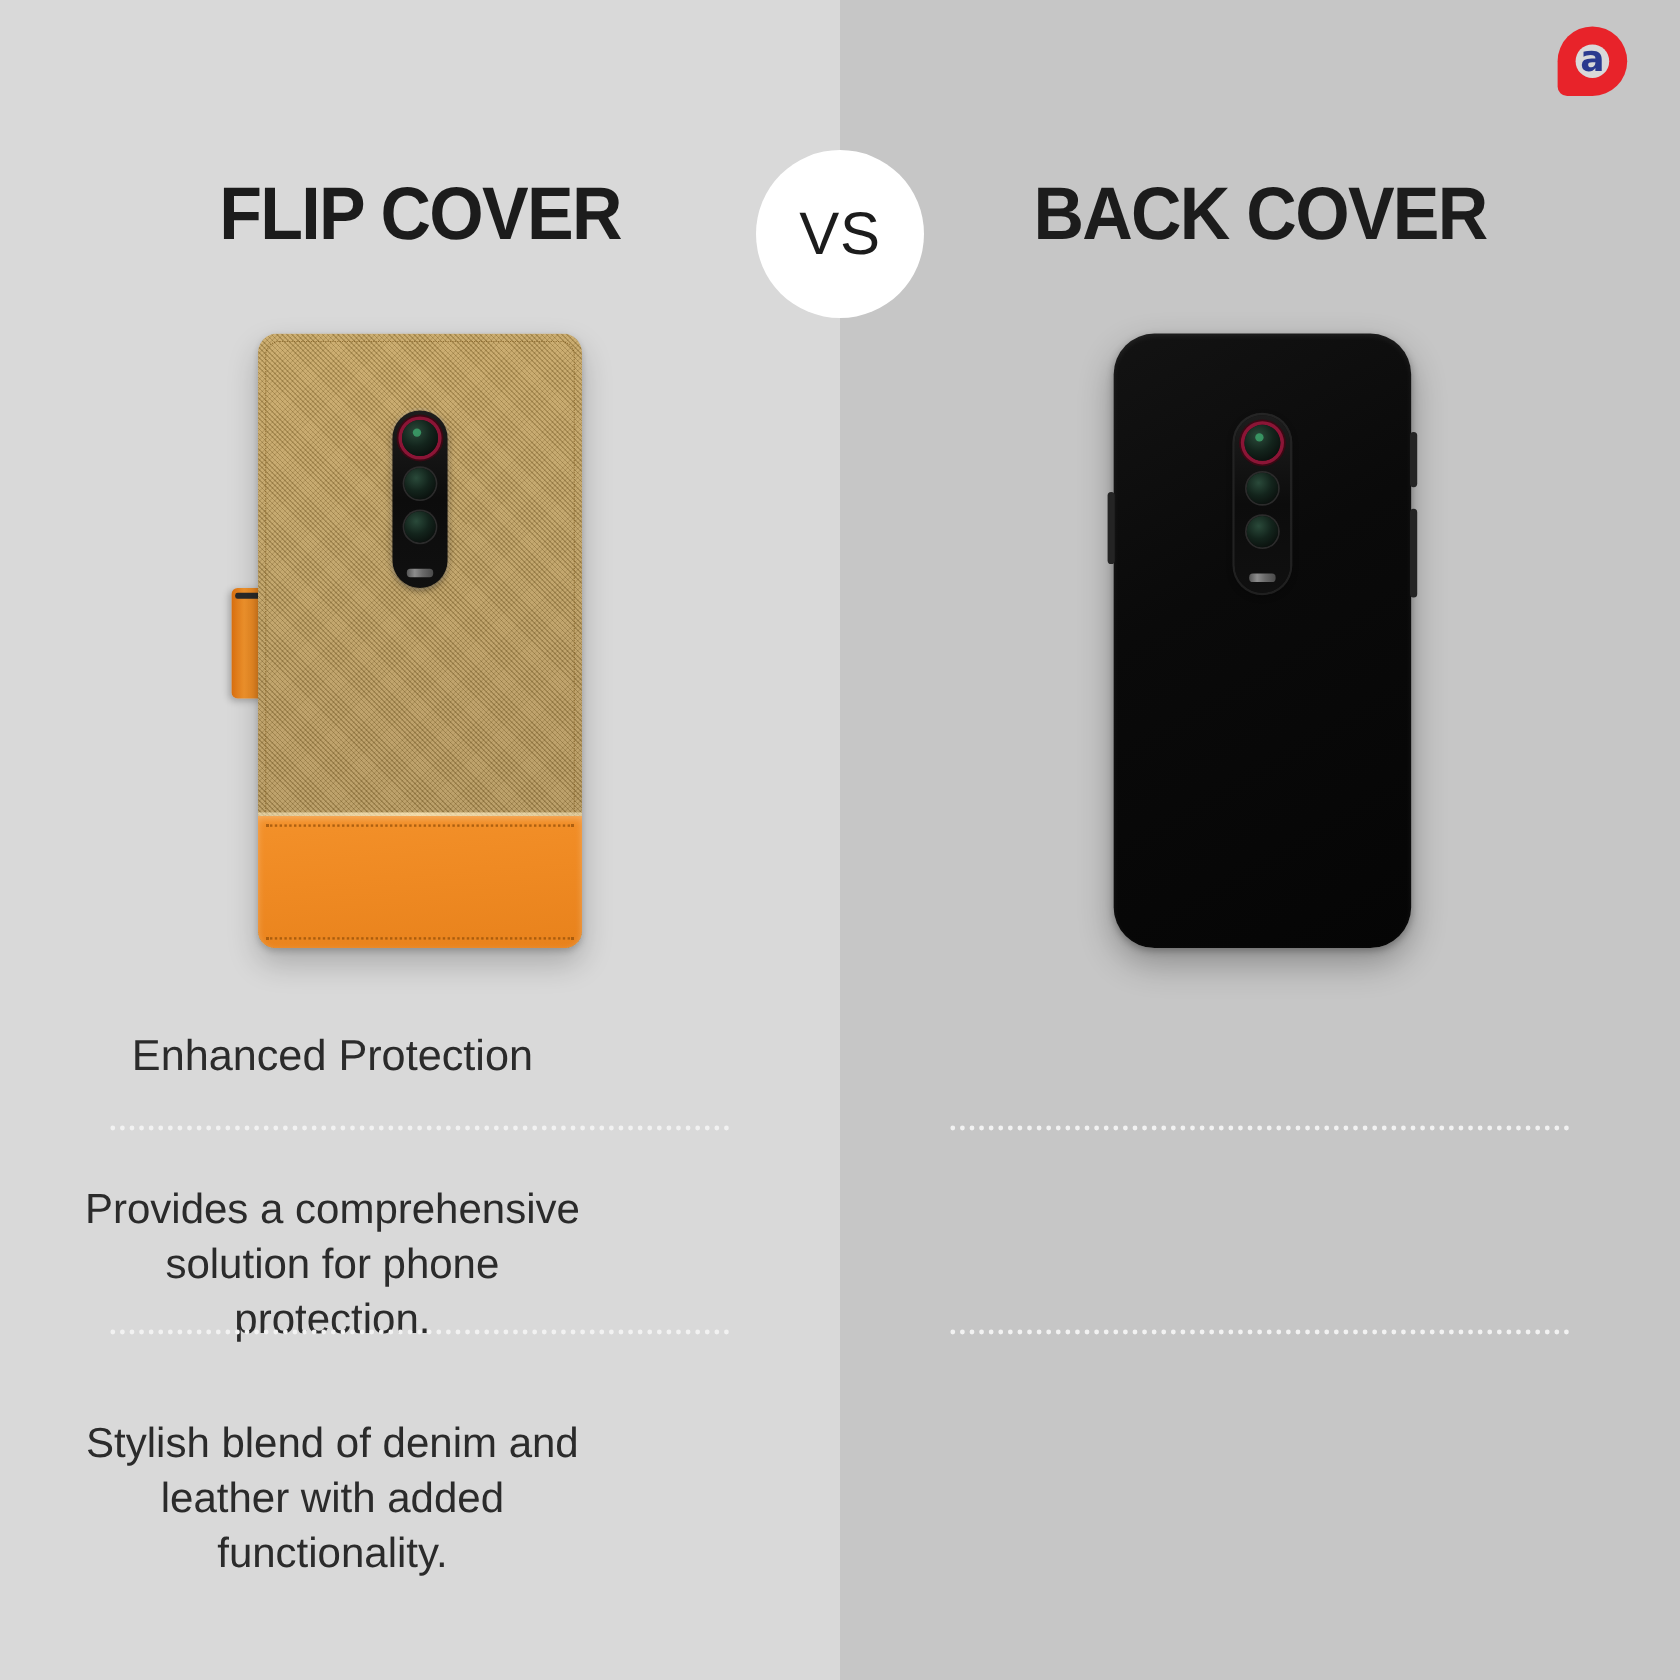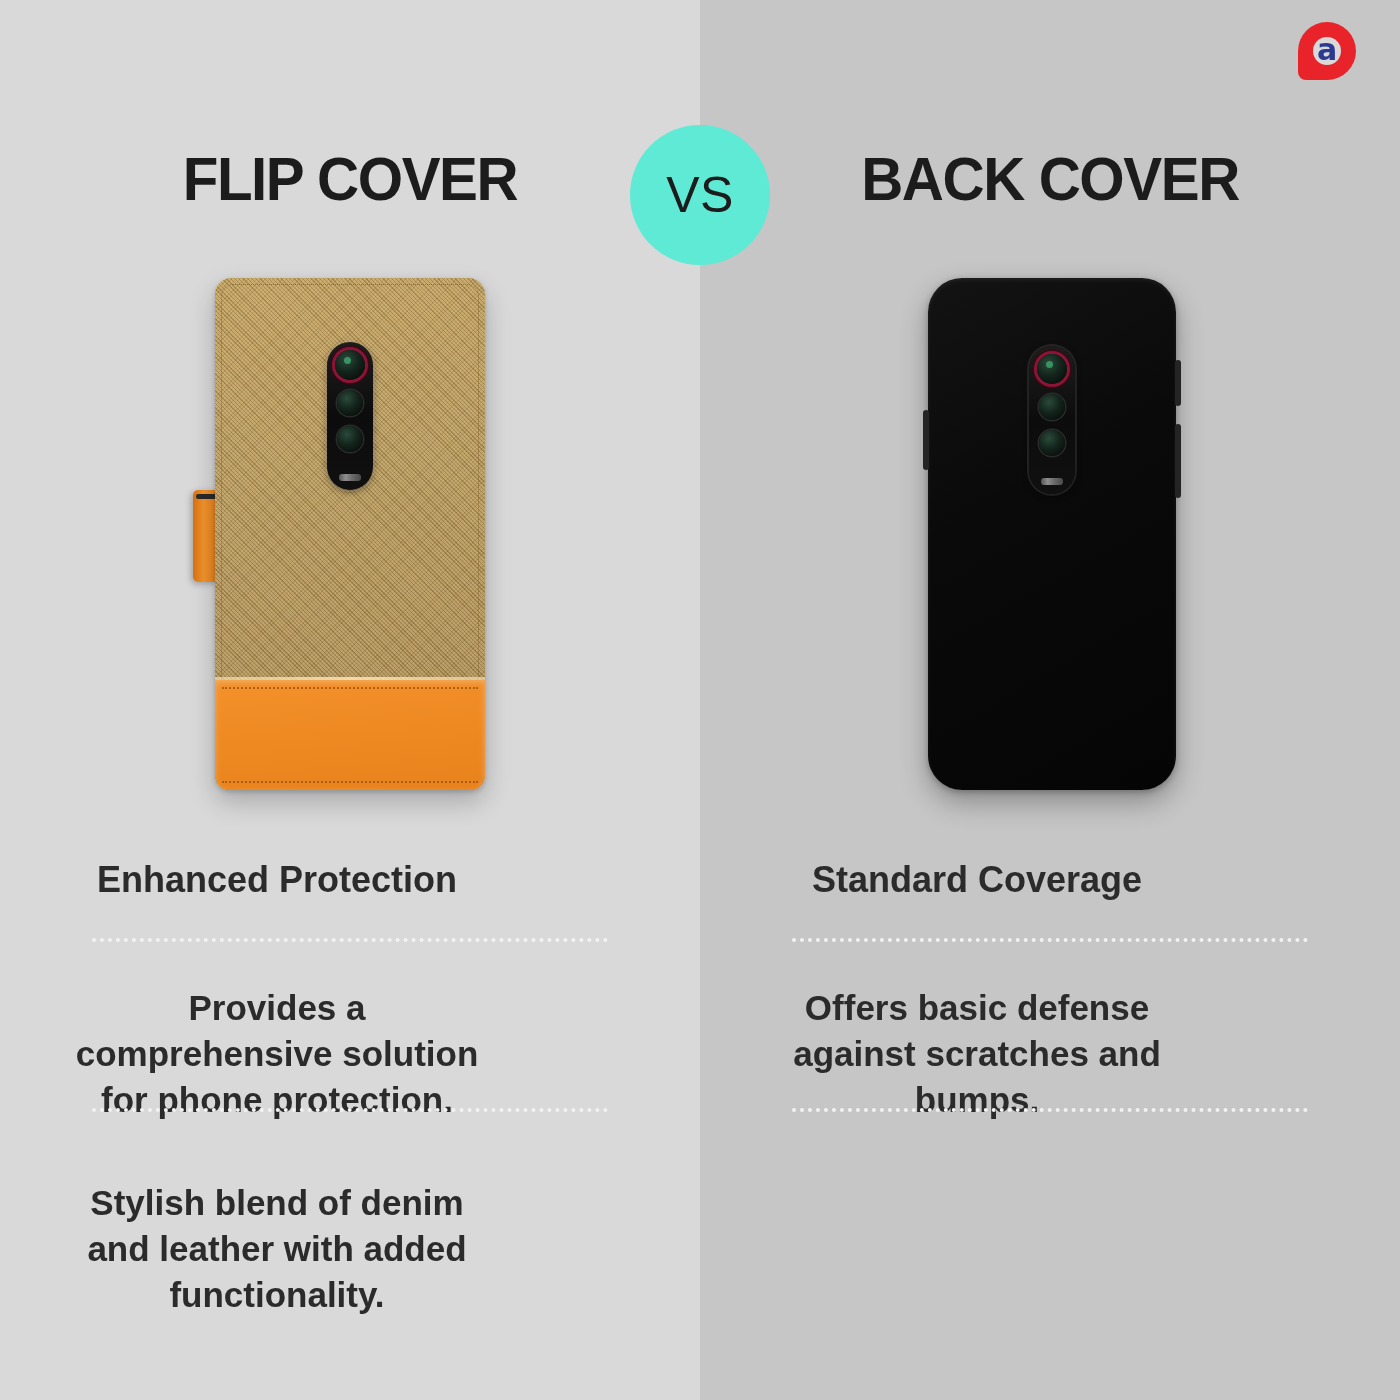--- a/index.html
+++ b/index.html
@@ -100,21 +100,21 @@
   .heading-right { left: 700px; width: 700px; text-align: center; transform-origin: center; }
 
   
   .vs-badge {
     position: absolute;
     left: 630px;
     top: 125px;
     width: 140px;
     height: 140px;
     border-radius: 50%;
-    background: #5eead4;
+    background: #ffffff;
     display: flex;
     align-items: center;
     justify-content: center;
     font-size: 50px;
     color: #1c1c1c;
     font-weight: 400;
     letter-spacing: 0.5px;
     z-index: 30;
     font-family: "Liberation Sans", sans-serif;
   }
@@ -266,21 +266,21 @@
     background: linear-gradient(90deg, #555 0%, #8d8d8d 30%, #6a6a6a 60%, #4a4a4a 100%);
   }
 
   
   .col {
     position: absolute;
     width: 554px;
     text-align: center;
     color: #2b2b2b;
     font-family: "Liberation Sans", sans-serif;
-    font-weight: 700;
+    font-weight: 400;
   }
   .col-left  { left: 0; }
   .col-right { left: 700px; }
 
   .subtitle {
     font-size: 36px;
     line-height: 1.2;
     padding: 0 60px;
   }
   .row-subtitle { top: 858px; }
@@ -344,33 +344,27 @@
       <div class="lens lens-main"></div>
       <div class="lens lens-2"></div>
       <div class="lens lens-3"></div>
       <div class="flash"></div>
     </div>
   </div>
 
   <div class="col col-left row-subtitle">
     <div class="subtitle">Enhanced Protection</div>
   </div>
-  <div class="col col-right row-subtitle">
-    <div class="subtitle">Standard Coverage</div>
-  </div>
 
   <div class="divider divider-l1"></div>
   <div class="divider divider-r1"></div>
 
   <div class="col col-left row-body1">
     <div class="body-text">Provides a comprehensive solution for phone protection.</div>
   </div>
-  <div class="col col-right row-body1">
-    <div class="body-text">Offers basic defense against scratches and bumps.</div>
-  </div>
 
   <div class="divider divider-l2"></div>
   <div class="divider divider-r2"></div>
 
   <div class="col col-left row-body2">
     <div class="body-text">Stylish blend of denim and leather with added functionality.</div>
   </div>
 
 </div>
 

